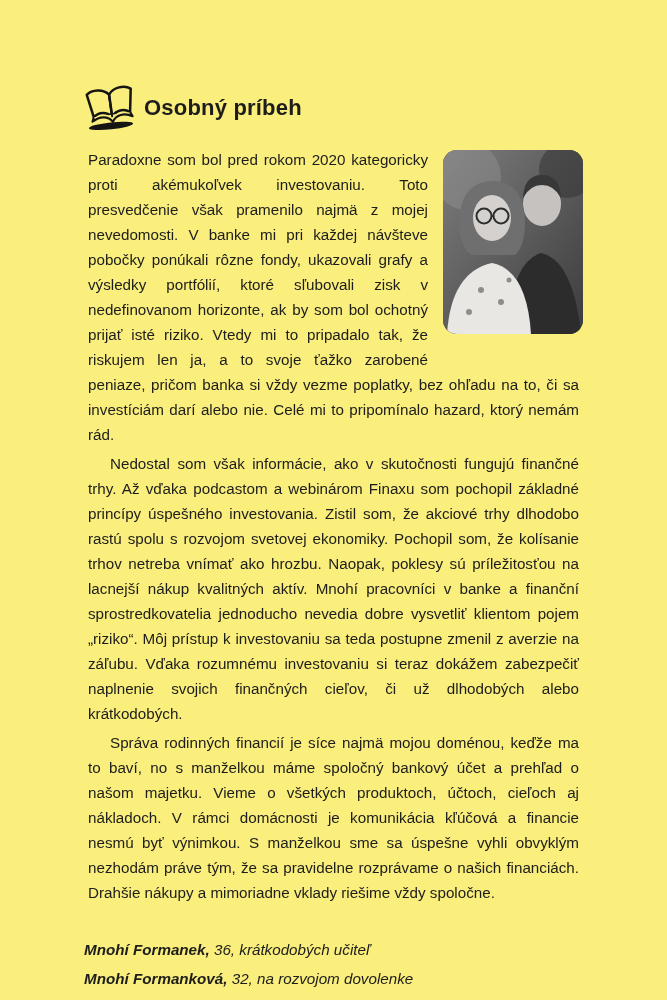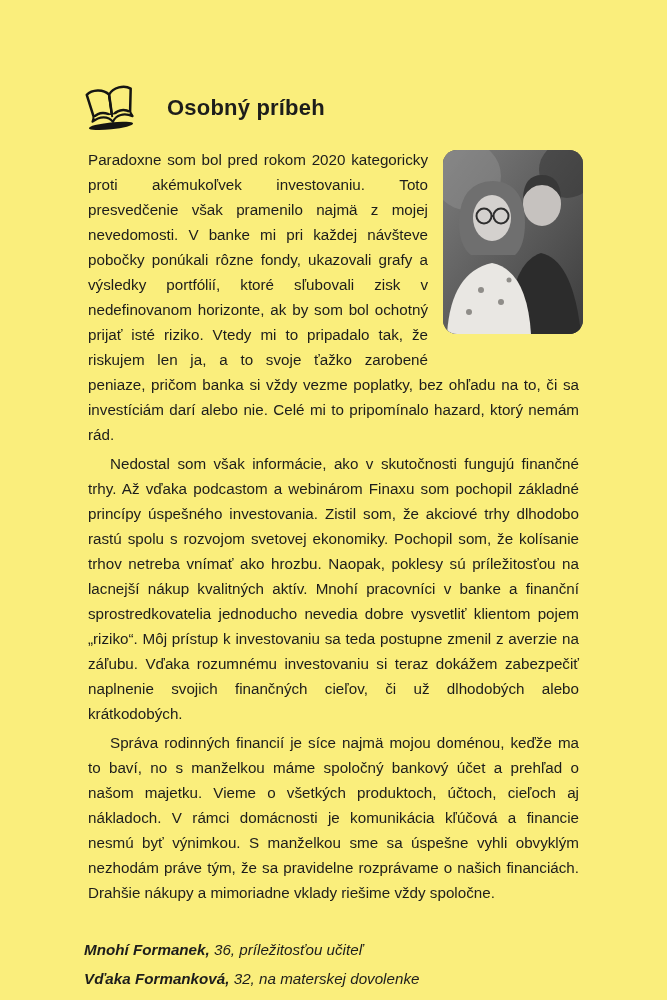--- a/index.html
+++ b/index.html
@@ -16,21 +16,21 @@
   }
   .page {
     box-sizing: border-box;
     width: 667px;
     height: 1000px;
     padding: 84px 84px 0 84px;
   }
   .header {
     display: flex;
     align-items: center;
-    gap: 29px;
+    gap: 6px;
     height: 48px;
     margin-bottom: 15px;
   }
   .header .icon svg {
     display: block;
   }
   .title {
     margin: 0;
     font-size: 22px;
     font-weight: 700;
@@ -125,21 +125,21 @@
     </figure>
 
     <p class="para">Paradoxne som bol pred rokom 2020 kategoricky proti akémukoľvek investovaniu. Toto presvedčenie však pramenilo najmä z mojej nevedomosti. V banke mi pri každej návšteve pobočky ponúkali rôzne fondy, ukazovali grafy a výsledky portfólií, ktoré sľubovali zisk v nedefinovanom horizonte, ak by som bol ochotný prijať isté riziko. Vtedy mi to pripadalo tak, že riskujem len ja, a to svoje ťažko zarobené peniaze, pričom banka si vždy vezme poplatky, bez ohľadu na to, či sa investíciám darí alebo nie. Celé mi to pripomínalo hazard, ktorý nemám rád.</p>
     <p class="para indent">Nedostal som však informácie, ako v skutočnosti fungujú finančné trhy. Až vďaka podcastom a webinárom Finaxu som pochopil základné princípy úspešného investovania. Zistil som, že akciové trhy dlhodobo rastú spolu s rozvojom svetovej ekonomiky. Pochopil som, že kolísanie trhov netreba vnímať ako hrozbu. Naopak, poklesy sú príležitosťou na lacnejší nákup kvalitných aktív. Mnohí pracovníci v banke a finanční sprostredkovatelia jednoducho nevedia dobre vysvetliť klientom pojem „riziko“. Môj prístup k investovaniu sa teda postupne zmenil z averzie na záľubu. Vďaka rozumnému investovaniu si teraz dokážem zabezpečiť naplnenie svojich finančných cieľov, či už dlhodobých alebo krátkodobých.</p>
     <p class="para indent">Správa rodinných financií je síce najmä mojou doménou, keďže ma to baví, no s manželkou máme spoločný bankový účet a prehľad o našom majetku. Vieme o všetkých produktoch, účtoch, cieľoch aj nákladoch. V rámci domácnosti je komunikácia kľúčová a financie nesmú byť výnimkou. S manželkou sme sa úspešne vyhli obvyklým nezhodám práve tým, že sa pravidelne rozprávame o našich financiách. Drahšie nákupy a mimoriadne vklady riešime vždy spoločne.</p>
   </section>
 
   <footer class="authors">
     <p class="author-line">
       <span class="author-name">Mnohí Formanek,</span>
-      <span class="author-details">36, príležitosťou učiteľ</span>
+      <span class="author-details">36, krátkodobých učiteľ</span>
     </p>
     <p class="author-line">
-      <span class="author-name">Vďaka Formanková,</span>
-      <span class="author-details">32, na materskej dovolenke</span>
+      <span class="author-name">Mnohí Formanková,</span>
+      <span class="author-details">32, na rozvojom dovolenke</span>
     </p>
   </footer>
 
 </div>
 
 </body></html>

